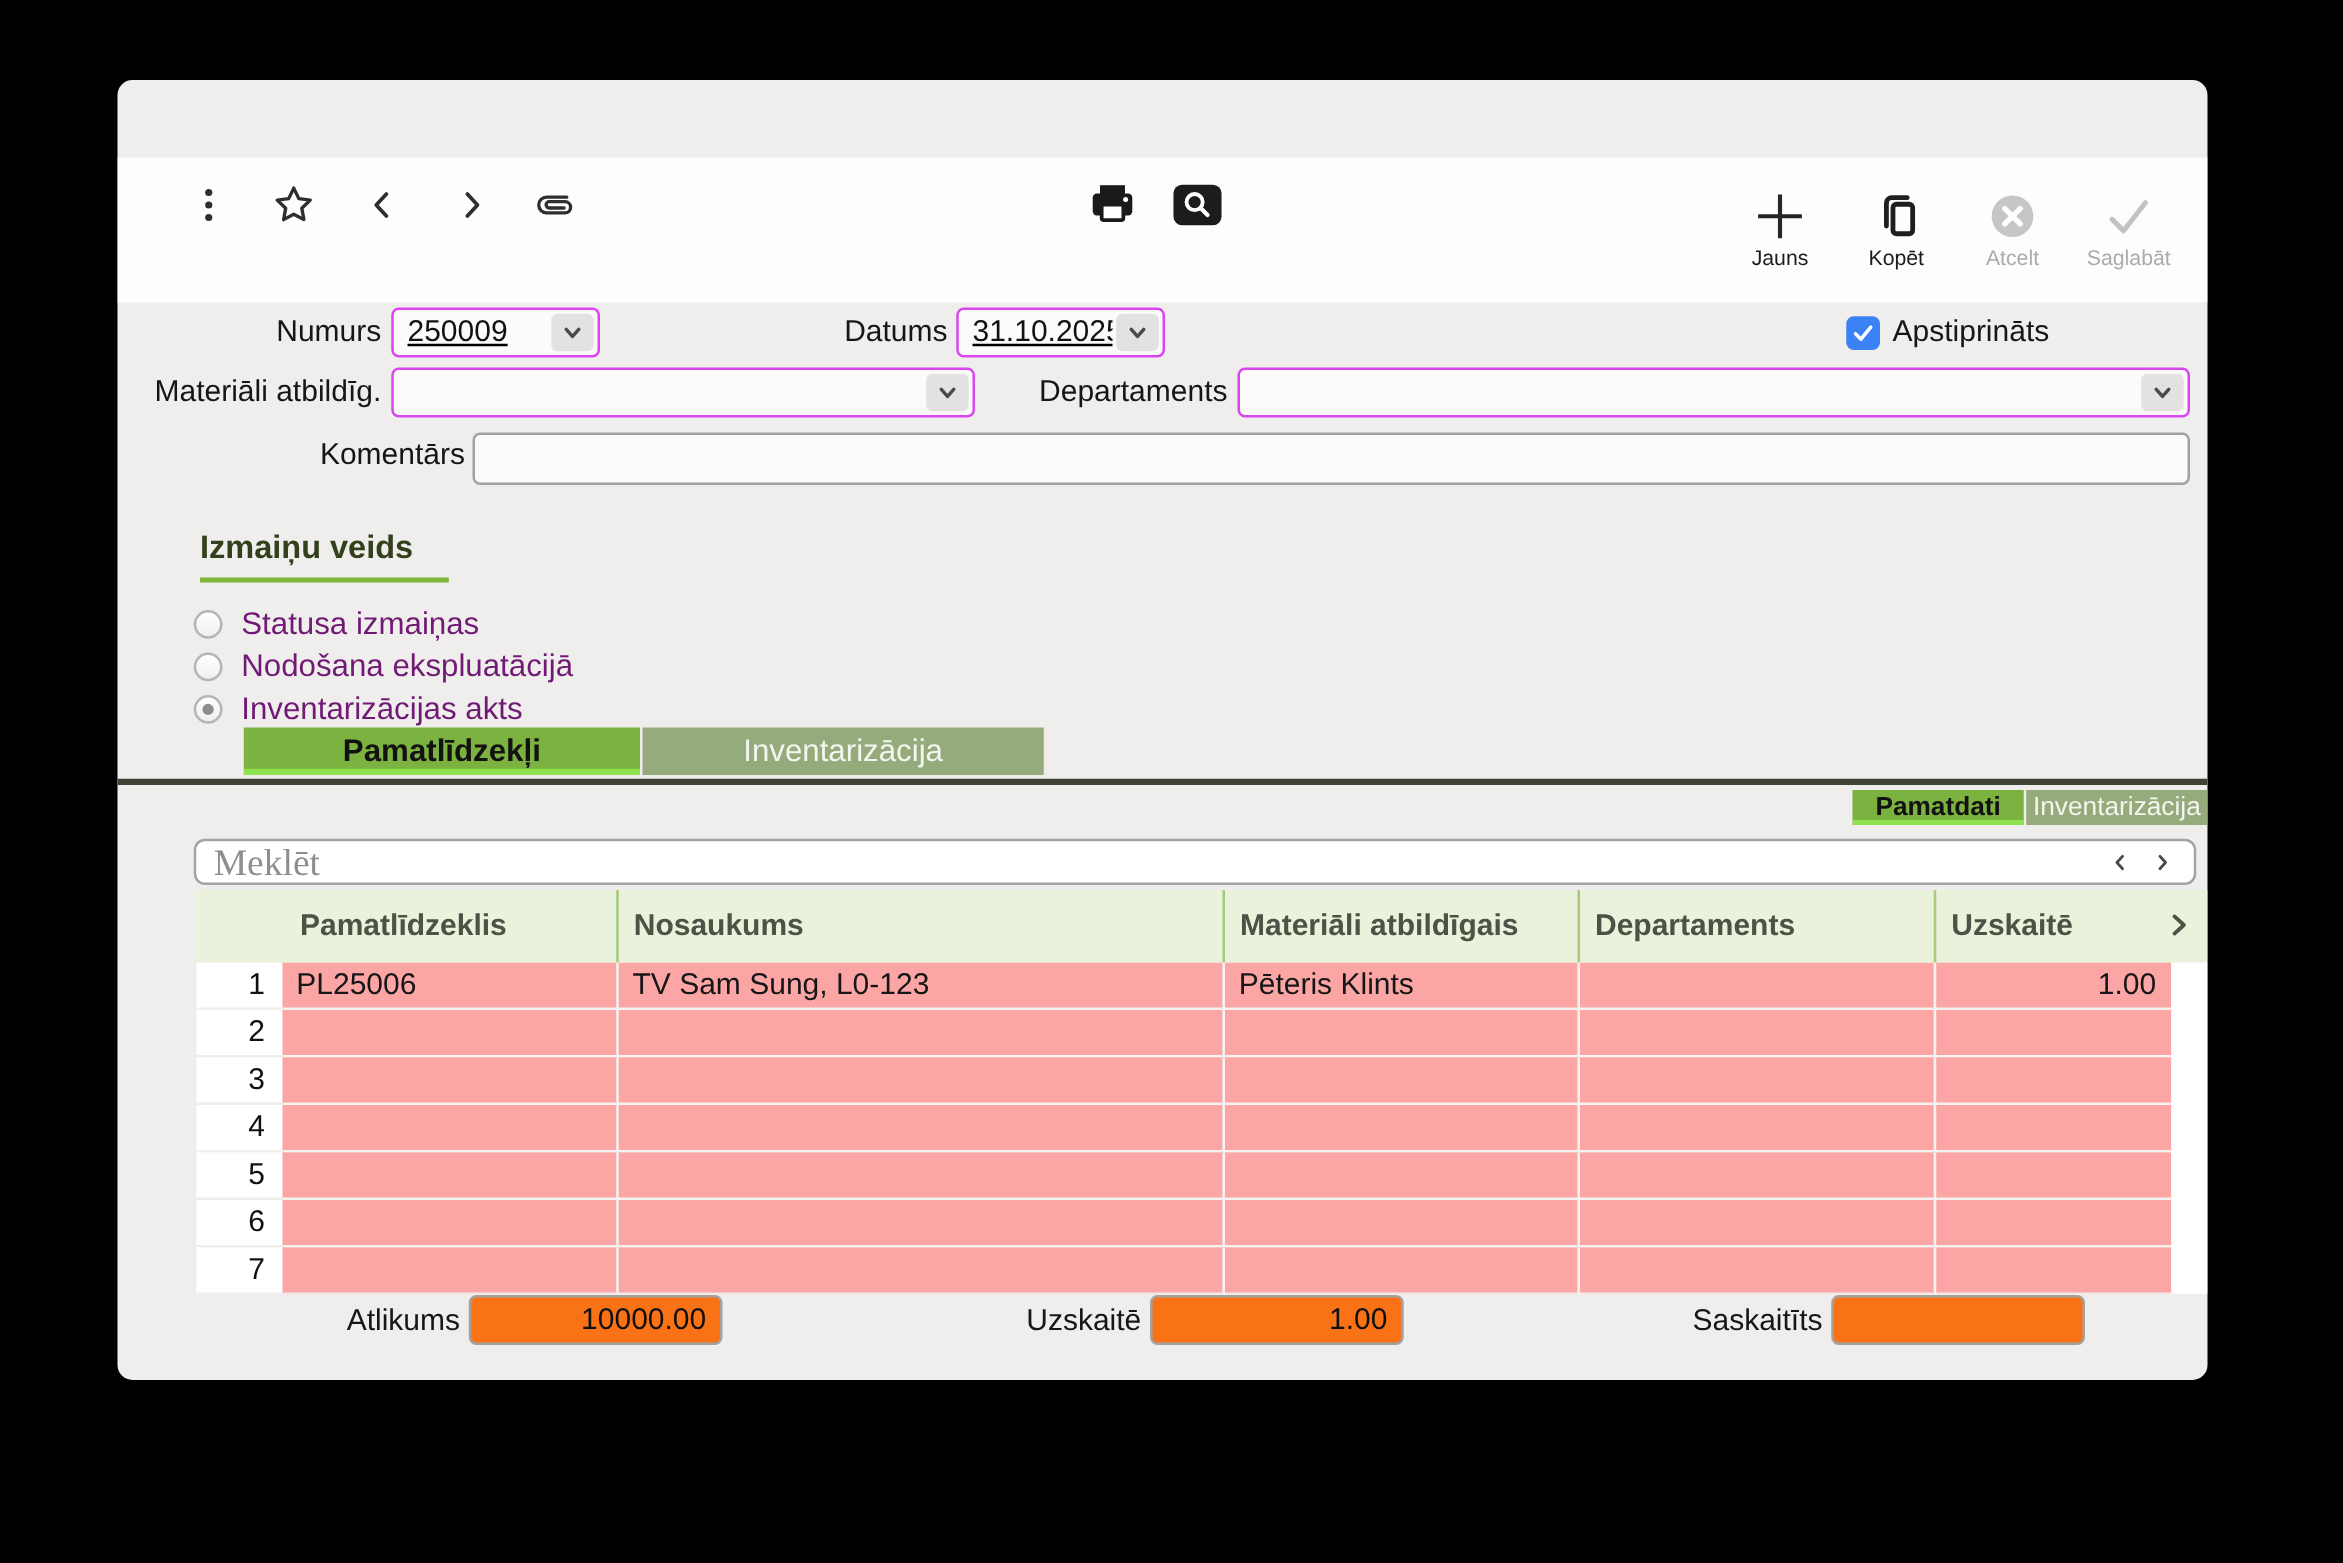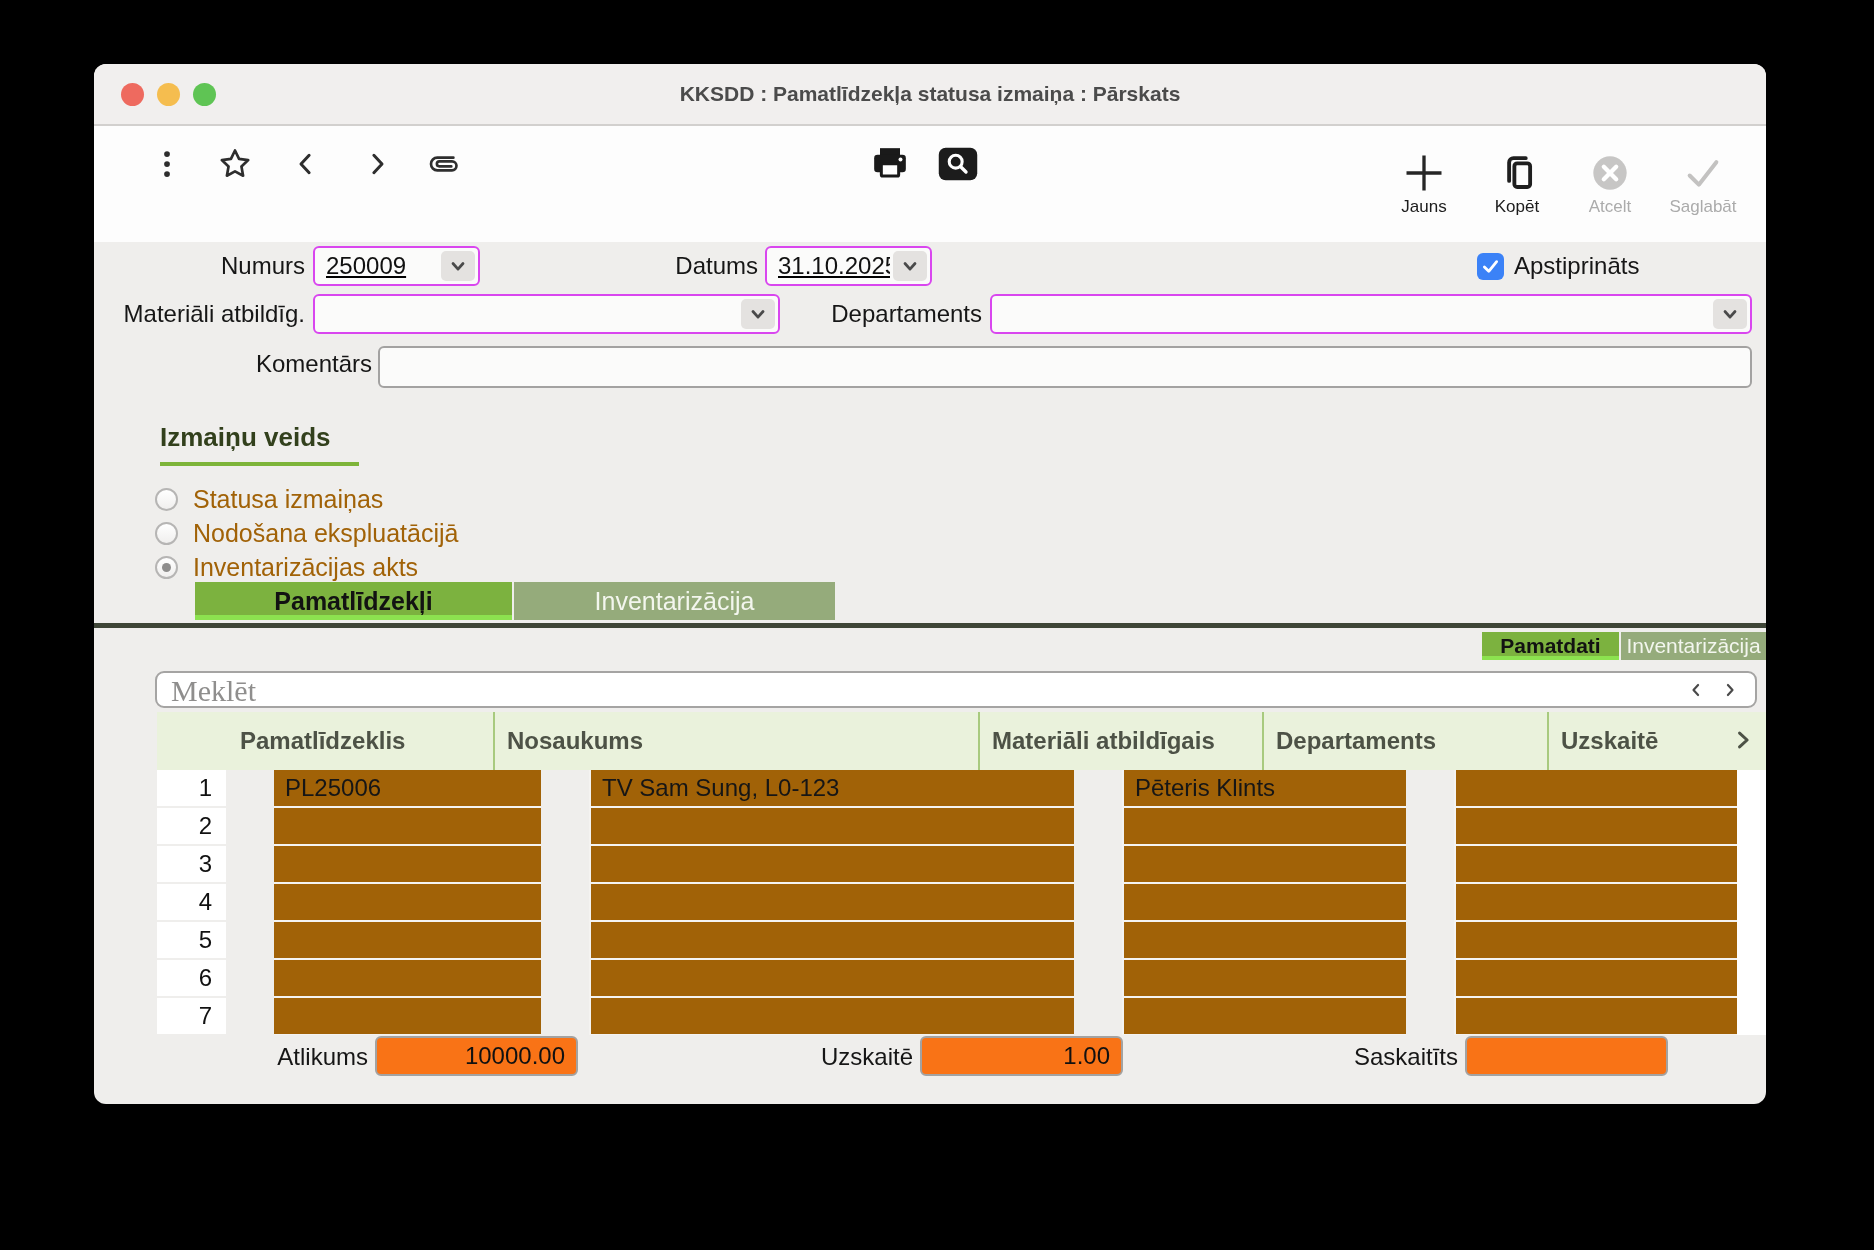--- a/index.html
+++ b/index.html
@@ -34,21 +34,21 @@
              box-sizing:border-box;font-size:24px;color:#111;padding:0 10px;outline:none;}
   .checkbox{position:absolute;width:27px;height:27px;background:#3b82f7;border-radius:6px;
             display:flex;align-items:center;justify-content:center;}
   
   .sec-heading{position:absolute;left:66px;top:358px;font-size:26px;font-weight:bold;color:#32401c;}
   .sec-underline{position:absolute;left:66px;top:398px;width:199px;height:4px;background:#7db439;}
   .radio-row{position:absolute;left:61px;height:34px;display:flex;align-items:center;gap:15px;}
   .radio{width:23px;height:23px;border-radius:50%;background:linear-gradient(#ffffff,#f0efee);
          border:2px solid #b6b5b4;box-sizing:border-box;display:flex;align-items:center;justify-content:center;flex:none;}
   .radio.sel::after{content:"";width:9px;height:9px;border-radius:50%;background:#8e8d8c;}
-  .radio-label{font-size:25px;color:#a16207;}
+  .radio-label{font-size:25px;color:#701a75;}
   .tab{position:absolute;top:518px;height:38px;display:flex;align-items:center;justify-content:center;
        font-size:25px;overflow:hidden;}
   .tab.active{background:#7cb23f;color:#121212;font-weight:bold;box-shadow:inset 0 -5px 0 #8ce24f;}
   .tab.inactive{background:#95ab7b;color:#f3f6ee;}
   .divider{position:absolute;left:0;top:559px;width:100%;height:5px;background:#3e4536;}
   
   .rtab{position:absolute;top:568px;height:28px;display:flex;align-items:center;justify-content:center;
         font-size:21px;overflow:hidden;}
   .rtab.active{background:#7cb23f;color:#121212;font-weight:bold;box-shadow:inset 0 -4px 0 #8ce24f;}
   .rtab.inactive{background:#95ab7b;color:#f3f6ee;}
@@ -59,47 +59,39 @@
   .search input::placeholder{color:#8f8e8d;}
   .sch{position:absolute;top:5px;width:26px;height:24px;display:flex;align-items:center;justify-content:center;}
   .thead{position:absolute;left:63px;top:648px;width:1609px;height:58px;background:#eaf2dc;}
   .th-text{position:absolute;top:0;height:58px;line-height:58px;font-size:24px;font-weight:bold;color:#4d5246;}
   .th-sep{position:absolute;top:0;width:2px;height:58px;background:#a8ca7e;}
   .th-arrow{position:absolute;right:12px;top:17px;}
   .rows{position:absolute;left:63px;top:706px;width:1580px;height:265px;overflow:hidden;}
   .row{display:flex;height:38px;}
   .numcell{width:69px;background:#ffffff;border-bottom:2px solid #efeeec;box-sizing:border-box;
            text-align:right;padding-right:14px;font-size:24px;line-height:36px;color:#111;flex:none;}
-  .cell{background:#a16207;border-bottom:2px solid #f4f3f1;border-left:2px solid #f4f3f1;box-sizing:border-box;
-        font-size:24px;line-height:36px;color:#161616;padding-left:11px;white-space:nowrap;overflow:hidden;flex:none;margin-left:48px;}
+  .cell{background:#fca5a5;border-bottom:2px solid #f4f3f1;border-left:2px solid #f4f3f1;box-sizing:border-box;
+        font-size:24px;line-height:36px;color:#161616;padding-left:11px;white-space:nowrap;overflow:hidden;flex:none;}
   .cell.first{border-left:none;}
   .cell.num{text-align:right;padding-right:12px;padding-left:0;}
   .c1{width:267px;}.c2{width:485px;}.c3{width:284px;}.c4{width:285px;}.c5{width:190px;}
   .white-strip{position:absolute;left:1643px;top:706px;width:29px;height:265px;background:#fff;}
   
   .f-label{position:absolute;top:976px;height:34px;line-height:34px;text-align:right;font-size:24px;color:#161616;width:170px;}
   .f-field{position:absolute;top:972px;width:203px;height:40px;background:#f97316;border:2px solid #a3a2a1;
            border-radius:6px;box-sizing:border-box;font-size:24px;line-height:36px;color:#111;
            text-align:right;padding-right:11px;}
   svg{display:block;}
 </style>
 </head>
 <body>
 
 <div class="stage">
   <div class="window">
 
-    <div class="titlebar">
-      <div class="lights">
-        <span class="light red"></span>
-        <span class="light yellow"></span>
-        <span class="light green"></span>
-      </div>
-      <div class="wtitle">KKSDD : Pamatlīdzekļa statusa izmaiņa : Pārskats</div>
-    </div>
 
     <div class="toolbar">
       <div class="tb-icon" style="left:51px">
         <svg width="10" height="34" viewBox="0 0 8 24">
             <circle cx="4" cy="4" r="2.3" fill="#2e2e2e"></circle>
             <circle cx="4" cy="12" r="2.3" fill="#2e2e2e"></circle>
             <circle cx="4" cy="20" r="2.3" fill="#2e2e2e"></circle>
           </svg>
       </div>
       <div class="tb-icon" style="left:119px">

